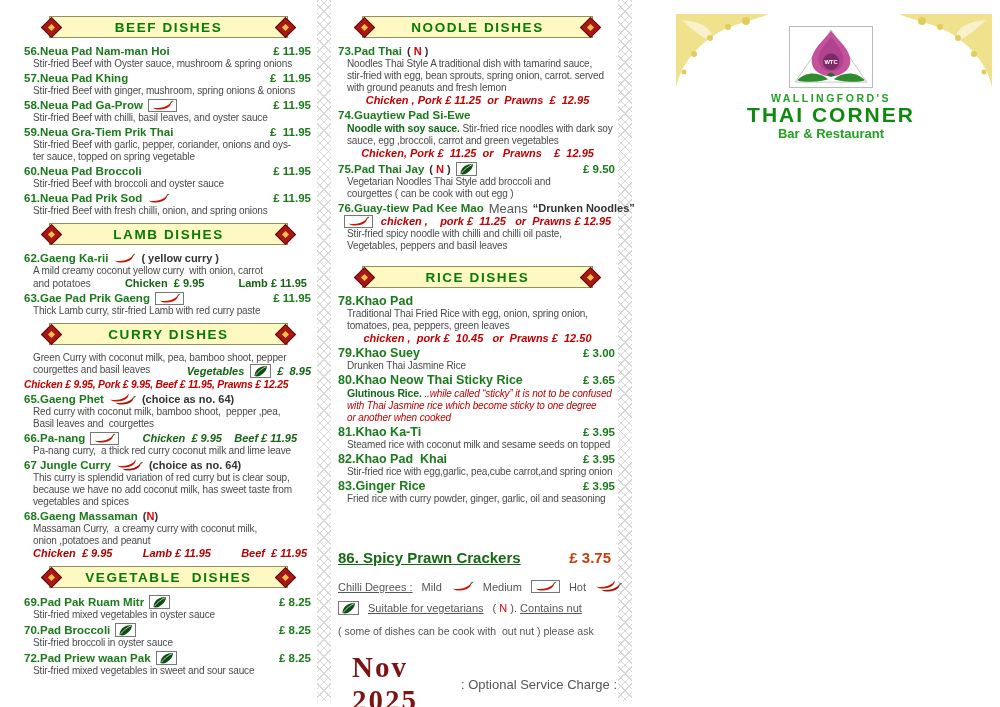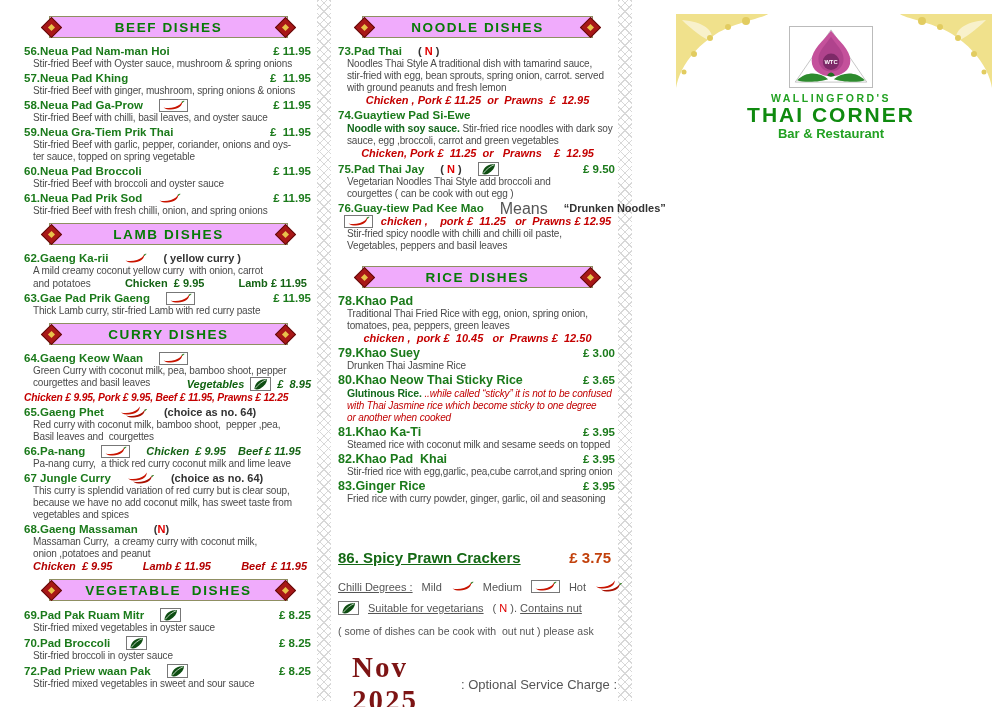--- a/index.html
+++ b/index.html
@@ -15,37 +15,37 @@
   .lattice.l1{left:317px;}
   .lattice.l2{left:618px;}
 
   .col{position:absolute;top:10px;z-index:1;}
   .col-left{left:24px;width:289px;}
   .col-mid{left:338px;width:279px;}
   .col-right{left:650px;top:0;width:350px;height:707px;}
 
   
   .banner{position:relative;display:flex;align-items:center;justify-content:center;
-    background:#f0abfc;border:1px solid #8f8f62;height:20px;width:82%;
+    background:#fef9c3;border:1px solid #8f8f62;height:20px;width:82%;
     margin:6px auto 7px;}
   .col-mid .banner.gap-top{margin-top:14px;}
   .banner-title{color:#077a07;font-weight:bold;font-size:13.5px;letter-spacing:1.6px;white-space:pre;}
   .diamond{position:absolute;top:3px;width:13px;height:13px;background:#a81717;
     border:1px solid #5e0a0a;transform:rotate(45deg);}
   .diamond.left{left:-6px;}.diamond.right{right:-6px;}
   .diamond::after{content:"";position:absolute;inset:4px;background:#e8c24a;}
 
   
   .item{margin-bottom:2px;}
-  .row{display:flex;align-items:center;gap:16px;line-height:13px;min-height:13px;}
+  .row{display:flex;align-items:center;gap:5px;line-height:13px;min-height:13px;}
   .dname{color:#1b7a1b;font-weight:bold;font-size:11.5px;white-space:pre;}
   .col-mid .rice .dname{font-size:12.5px;}
   .nut-wrap{font-weight:bold;font-size:11px;color:#333;white-space:pre;}
   .nut-n{color:#e10000;}
-  .noteplain{color:#555;font-size:16px;}
+  .noteplain{color:#555;font-size:13px;}
   .note{font-weight:bold;color:#333;font-size:11px;white-space:pre;}
   .dprice{margin-left:auto;color:#1b7a1b;font-weight:bold;font-size:11.5px;white-space:pre;padding-right:2px;}
   .desc{color:#4a4a4a;font-size:10px;line-height:12px;padding-left:9px;
         white-space:pre-wrap;letter-spacing:-0.15px;}
   .desc .lead{font-weight:bold;color:#14691d;font-size:10.5px;}
   .desc .redital{color:#c00000;font-style:italic;}
   .vegline{display:flex;justify-content:flex-end;align-items:center;gap:6px;
            margin-top:-12px;padding-right:2px;line-height:12px;position:relative;}
   .vegline .vlabel,.vegline .vprice{color:#116311;font-style:italic;font-weight:bold;font-size:11px;white-space:pre;}
   .pline{white-space:pre-wrap;font-weight:bold;font-size:11px;line-height:13px;
@@ -194,29 +194,20 @@
           <div class="desc">Thick Lamb curry, stir-fried Lamb with red curry paste</div>
         </div>
       </div>
       <div class="banner">
         <span class="diamond left"></span>
         <span class="banner-title">CURRY DISHES</span>
         <span class="diamond right"></span>
       </div>
       <div>
         <div class="item">
-          <div class="row">
-            <span class="dname">64.Gaeng Keow Waan</span>
-            <span class="icon boxed">
-              <svg width="23" height="11" viewBox="0 0 23 11">
-                <path d="M1.5 7.4 C5.5 10.6 13.5 10.2 17.8 6.8 C19.8 5.2 20.5 3.2 20 1.6 C19.4 3.6 17.2 5.8 13 7.1 C8.6 8.4 4 8.2 1.5 7.4 Z" fill="#c81400"></path>
-                <path d="M19.8 1.8 C20.7 0.9 21.8 0.7 22.6 1 C21.7 1.5 21 2.2 20.4 3.2 Z" fill="#2f7d1f"></path>
-              </svg>
-            </span>
-          </div>
           <div class="desc">Green Curry with coconut milk, pea, bamboo shoot, pepper
 courgettes and basil leaves</div>
           <div class="vegline">
             <span class="vlabel">Vegetables</span>
             <span class="icon boxed">
               <svg width="15" height="12" viewBox="0 0 15 12">
                 <path d="M14 1 C7.5 1 2.4 3.8 1.4 10.8 C2.8 11.9 5.2 11.7 7 10.7 C11.7 8.1 14 4.7 14 1 Z" fill="#0e4d12"></path>
                 <path d="M2.3 10.4 C5.1 6.6 9.4 3.2 13.2 1.7" stroke="#dff0df" stroke-width="0.8" fill="none"></path>
               </svg>
             </span>

